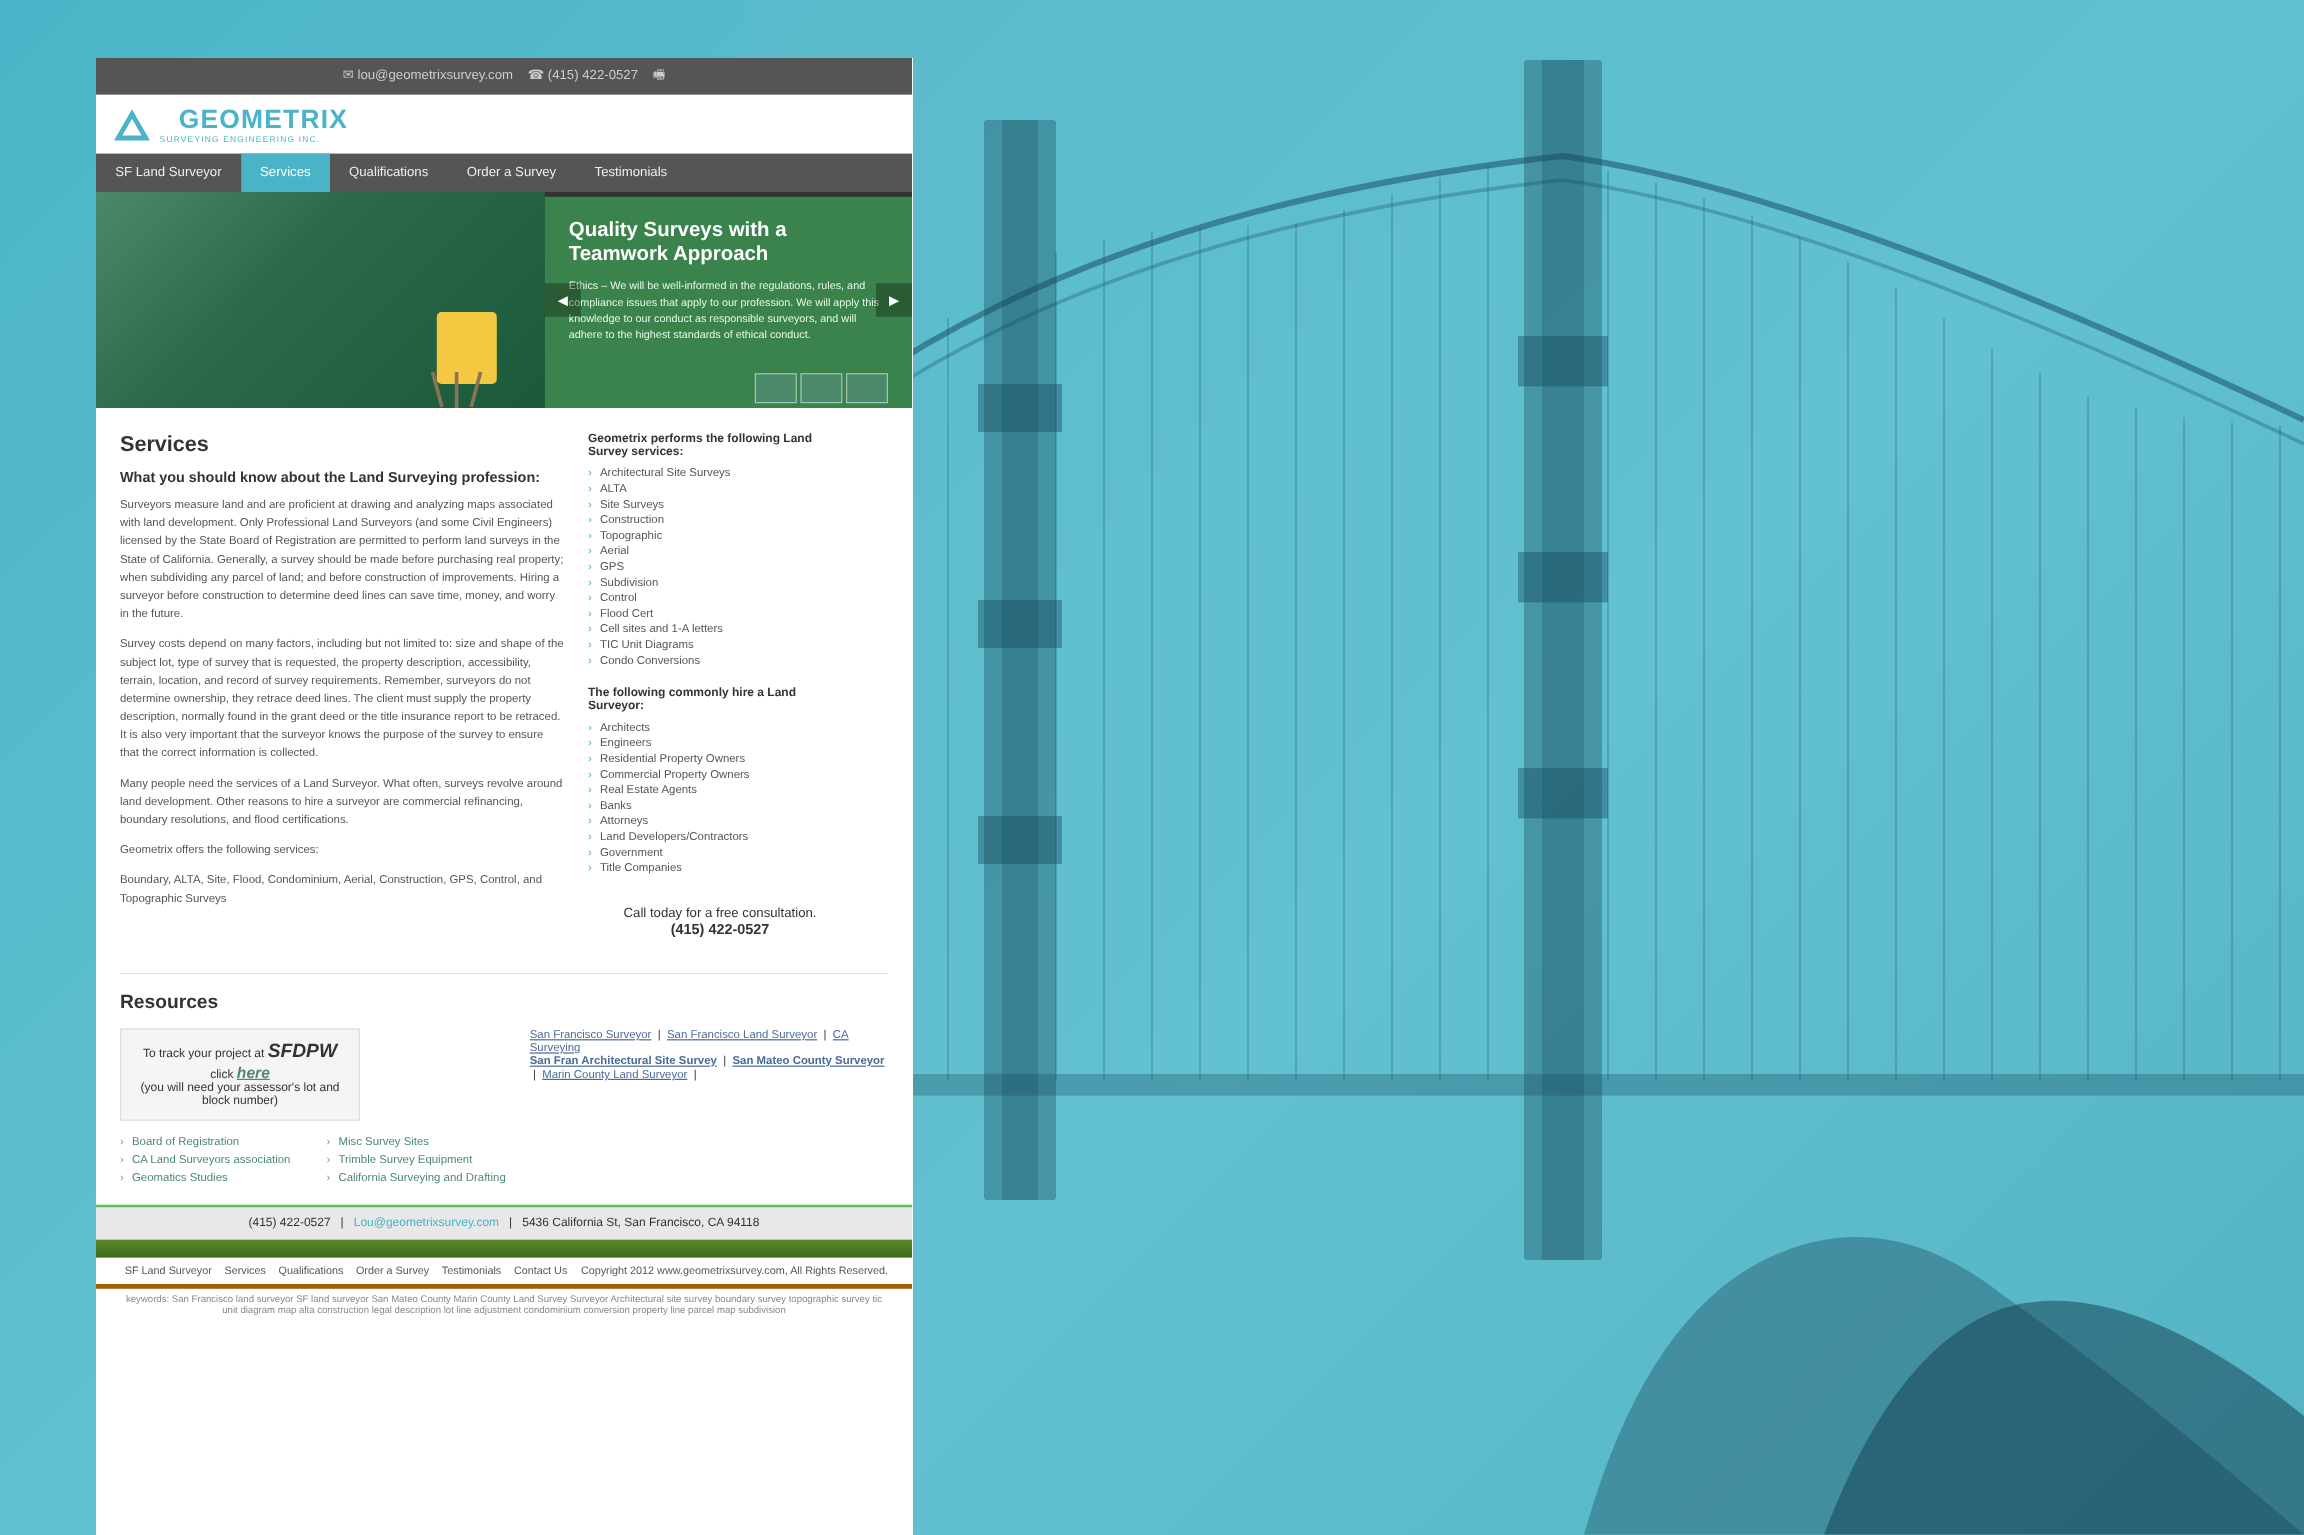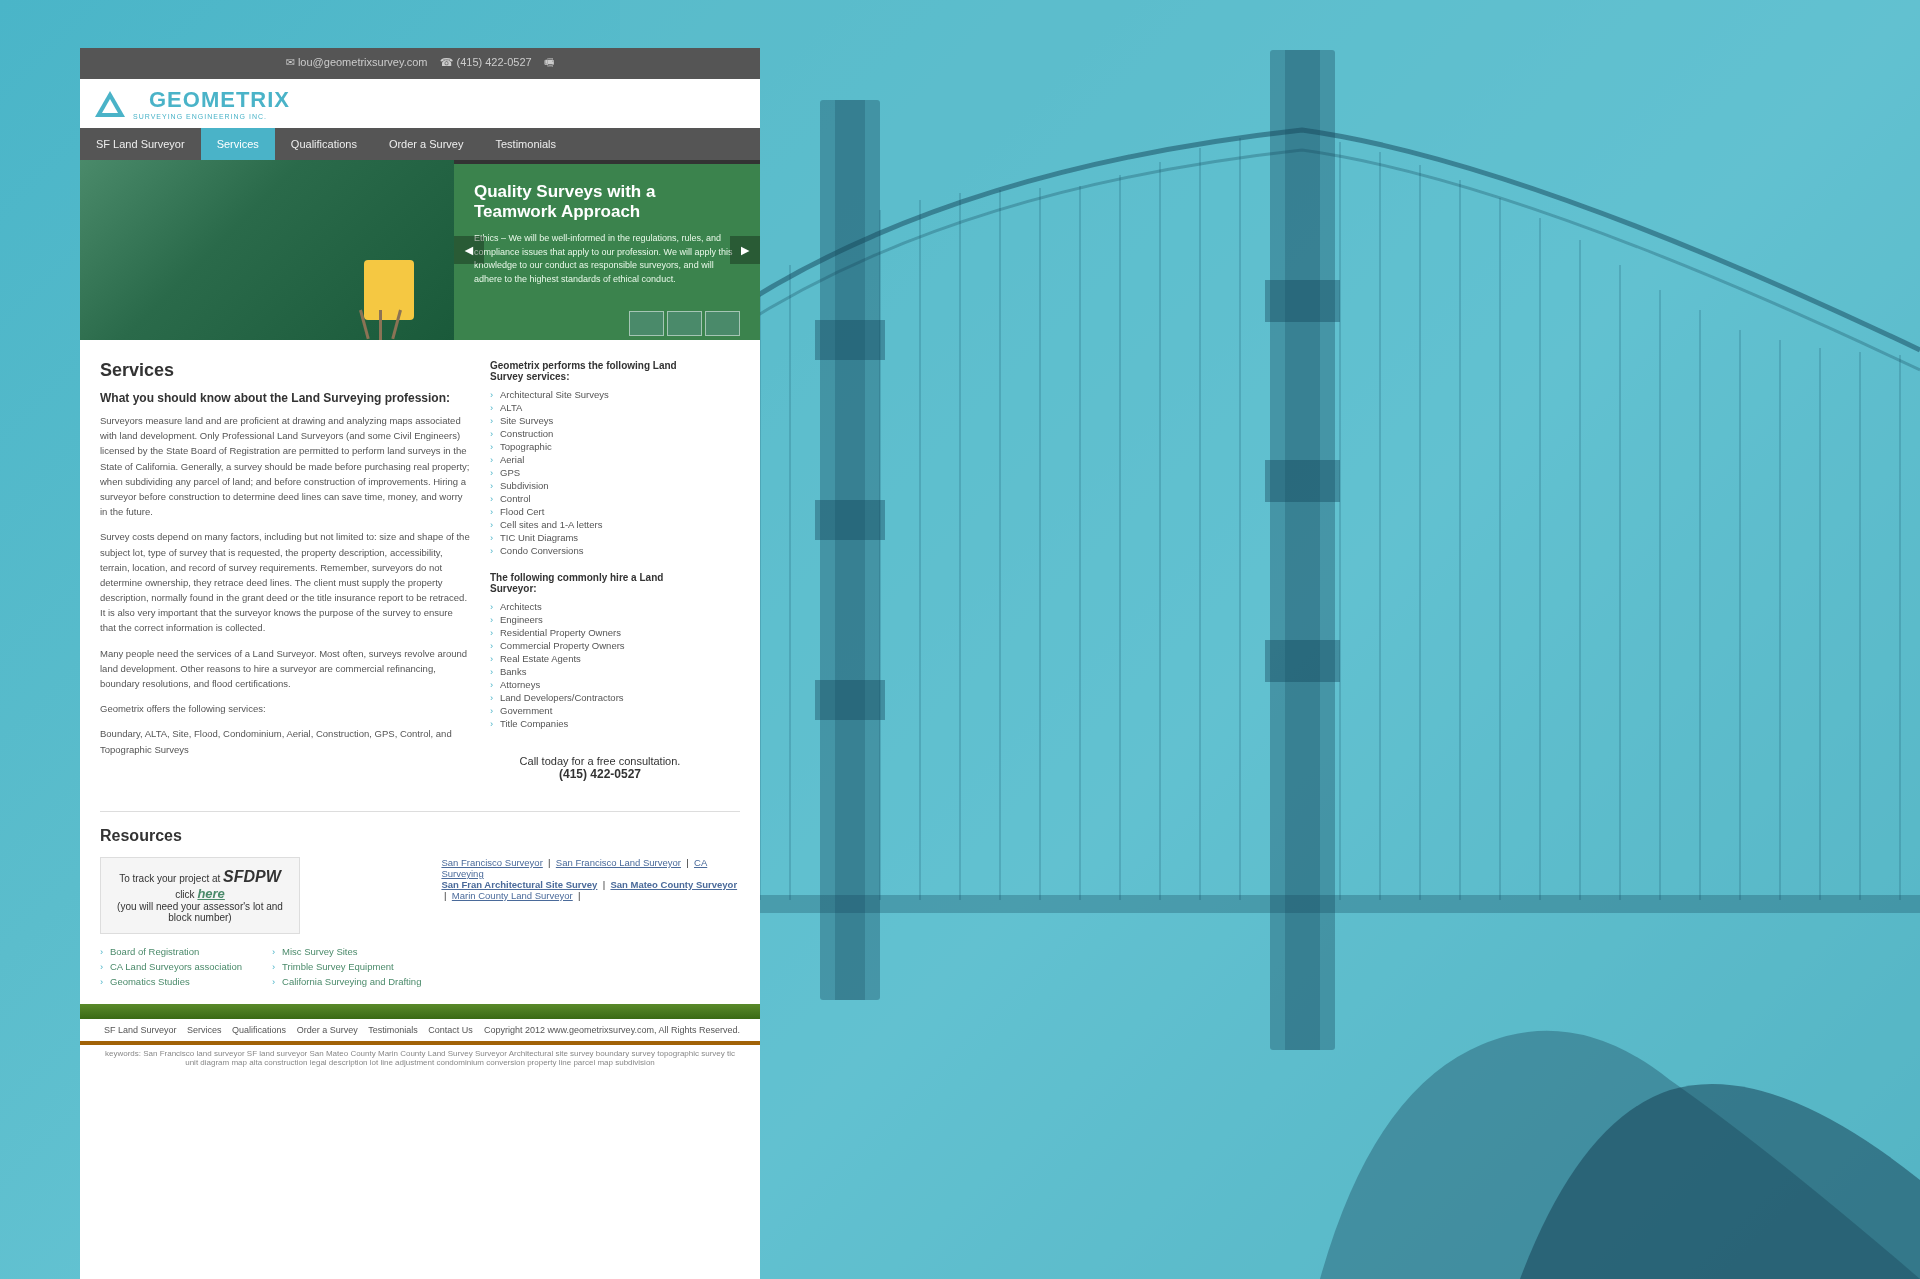--- a/index.html
+++ b/index.html
@@ -585,21 +585,21 @@
   </div>
 
   <div class="main-content">
 
     <div class="left-col">
       <h1 class="services-title">Services</h1>
       <h3 class="section-subtitle">What you should know about the Land Surveying profession:</h3>
 
       <p class="text-block">Surveyors measure land and are proficient at drawing and analyzing maps associated with land development. Only Professional Land Surveyors (and some Civil Engineers) licensed by the State Board of Registration are permitted to perform land surveys in the State of California. Generally, a survey should be made before purchasing real property; when subdividing any parcel of land; and before construction of improvements. Hiring a surveyor before construction to determine deed lines can save time, money, and worry in the future.</p>
       <p class="text-block">Survey costs depend on many factors, including but not limited to: size and shape of the subject lot, type of survey that is requested, the property description, accessibility, terrain, location, and record of survey requirements. Remember, surveyors do not determine ownership, they retrace deed lines. The client must supply the property description, normally found in the grant deed or the title insurance report to be retraced. It is also very important that the surveyor knows the purpose of the survey to ensure that the correct information is collected.</p>
-      <p class="text-block">Many people need the services of a Land Surveyor. Most often, surveys revolve around land development. Other reasons to hire a surveyor are commercial refinancing, boundary resolutions, and flood certifications.</p>
+      <p class="text-block">Many people need the services of a Land Surveyor. What often, surveys revolve around land development. Other reasons to hire a surveyor are commercial refinancing, boundary resolutions, and flood certifications.</p>
       <p class="text-block">Geometrix offers the following services:</p>
       <p class="text-block">Boundary, ALTA, Site, Flood, Condominium, Aerial, Construction, GPS, Control, and Topographic Surveys</p>
     </div>
 
     <div class="right-col">
       <h3>Geometrix performs the following Land Survey services:</h3>
 
       <ul class="service-list">
         <li>Architectural Site Surveys</li>
         <li>ALTA</li>
@@ -695,20 +695,27 @@
           <a href="#" style="font-weight:bold;">San Mateo County Surveyor</a>
           &nbsp;|&nbsp;
           <a href="#">Marin County Land Surveyor</a>
           &nbsp;|&nbsp;
         </p>
       </div>
 
     </div>
   </div>
 
+  <div class="footer-contact">
+    <span>(415) 422-0527</span>
+    &nbsp;&nbsp;|&nbsp;&nbsp;
+    <a href="#">Lou@geometrixsurvey.com</a>
+    &nbsp;&nbsp;|&nbsp;&nbsp;
+    <span>5436 California St, San Francisco, CA 94118</span>
+  </div>
 
   <div class="grass-bar"></div>
 
   <div class="bottom-nav">
     <div>
       <a href="#">SF Land Surveyor</a>
       <a href="#">Services</a>
       <a href="#">Qualifications</a>
       <a href="#">Order a Survey</a>
       <a href="#">Testimonials</a>

